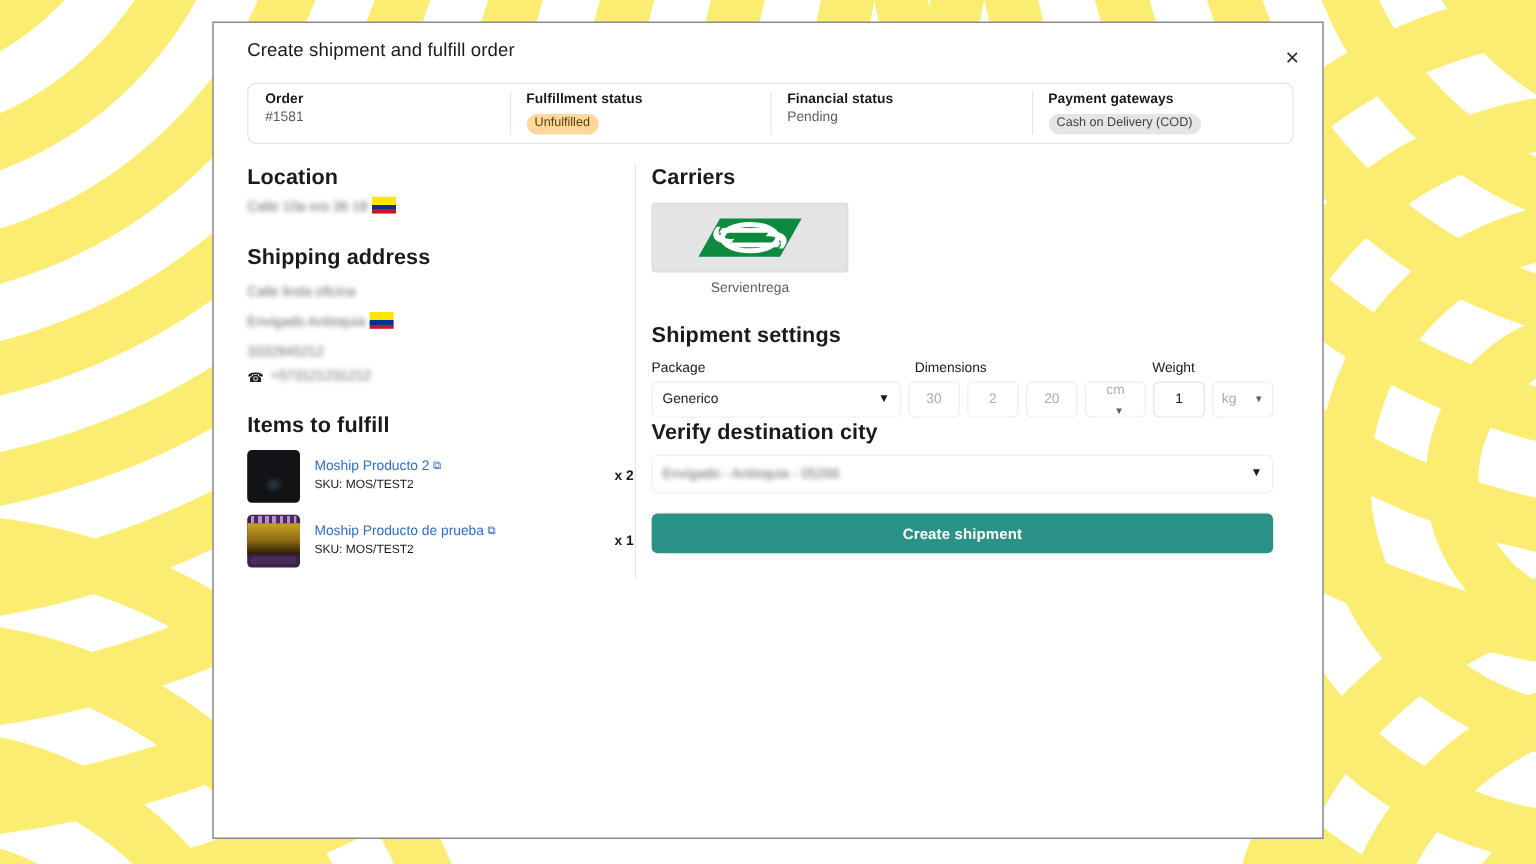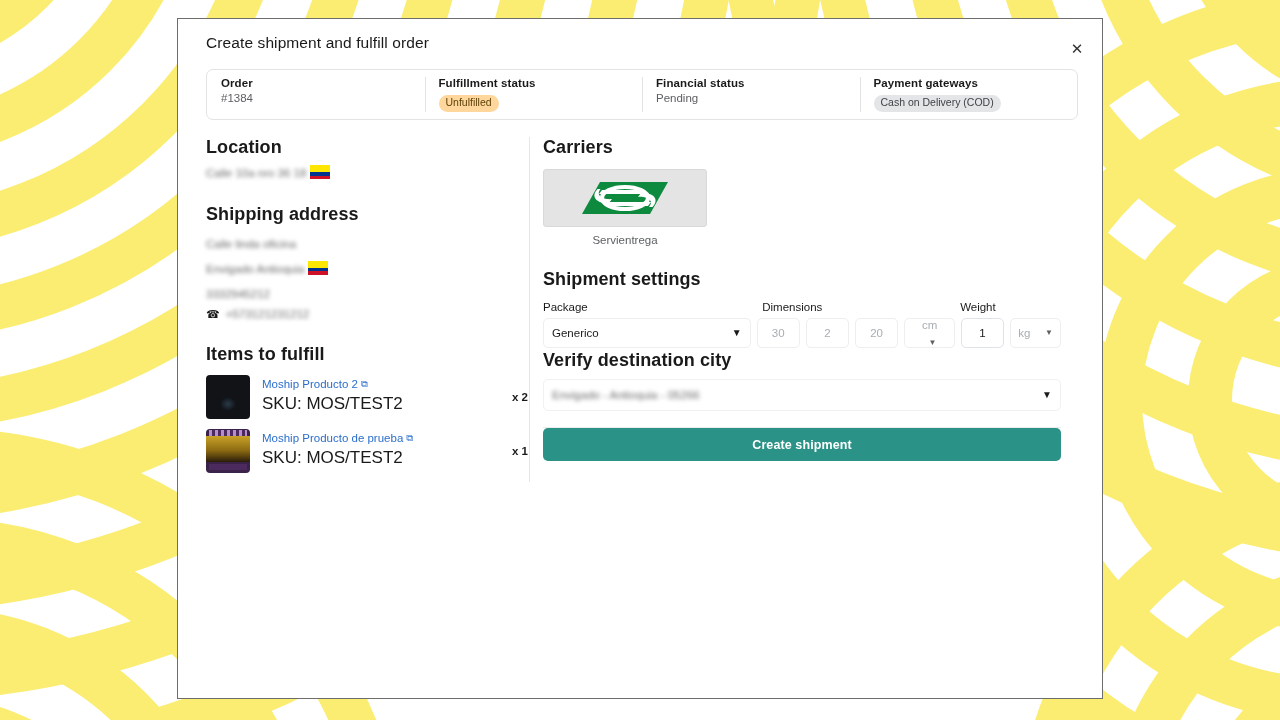--- a/index.html
+++ b/index.html
@@ -222,21 +222,21 @@
     line-height: 1.35;
   }
   .ext-icon {
     display: inline-block;
     margin-left: 3px;
     font-size: 9.5px;
     color: #2c6ecb;
     vertical-align: 1px;
   }
   .item-sku {
-    font-size: 17px;
+    font-size: 10px;
     color: #1a1a1a;
     line-height: 1.35;
   }
   .item-qty {
     font-size: 11.5px;
     font-weight: bold;
     color: #1a1a1a;
     width: 36px;
     text-align: right;
     padding-right: 0;
@@ -358,21 +358,21 @@
 <div id="modal">
 
   <div class="modal-title">Create shipment and fulfill order</div>
 
   <button class="close-btn">✕</button>
 
   <div class="summary-bar">
 
     <div class="summary-cell">
       <div class="summary-label">Order</div>
-      <div class="summary-value">#1384</div>
+      <div class="summary-value">#1581</div>
     </div>
 
     <div class="summary-cell">
       <div class="summary-label">Fulfillment status</div>
       <div><span class="badge badge-warning">Unfulfilled</span></div>
     </div>
 
     <div class="summary-cell">
       <div class="summary-label">Financial status</div>
       <div class="summary-value">Pending</div>

